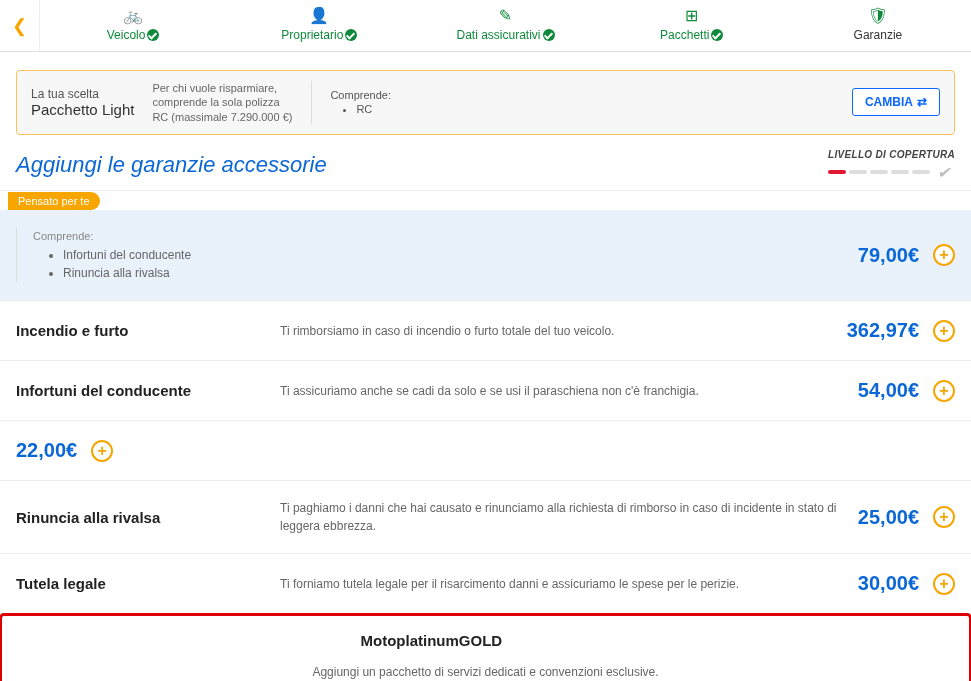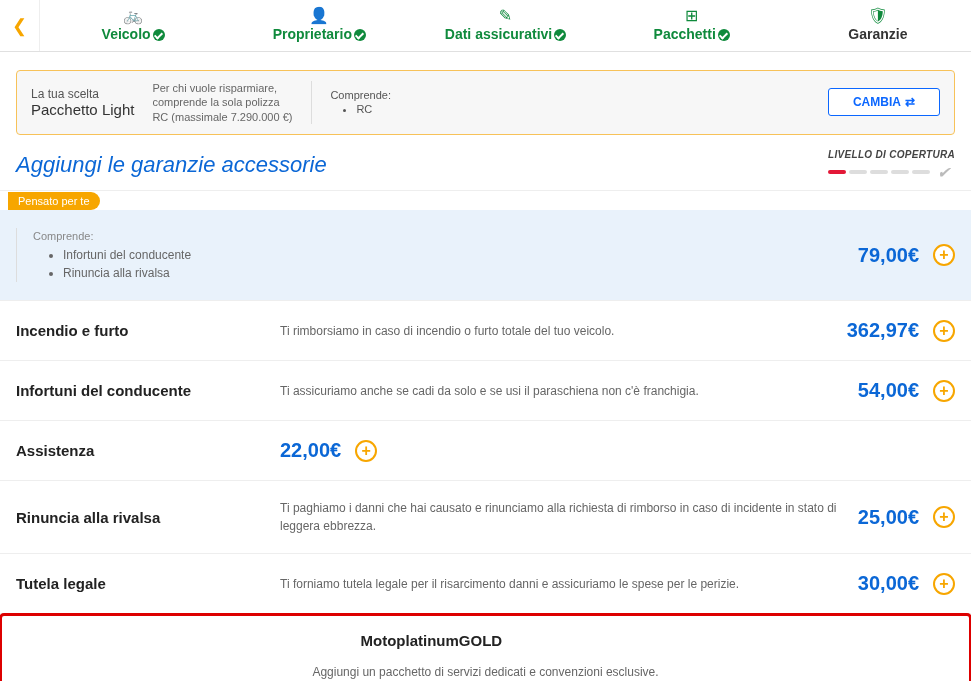--- a/index.html
+++ b/index.html
@@ -1,31 +1,31 @@
 <!DOCTYPE html>
 <html><head>
 <meta charset="utf-8">
 <style>
 * { box-sizing: border-box; margin: 0; padding: 0; }
 body { font-family: -apple-system, BlinkMacSystemFont, "Segoe UI", Arial, sans-serif; background: #fff; color: #333; width: 971px; }
 .wizard { display: flex; border-bottom: 1px solid #e0e0e0; }
 .wizard .back { width: 40px; display: flex; align-items: center; justify-content: center; color: #F7A600; font-size: 18px; cursor: pointer; border-right: 1px solid #eee; }
 .wizard .step { flex: 1; text-align: center; padding: 6px 0 8px; }
 .wizard .step .icon { color: #0f8a3c; font-size: 16px; display: block; }
-.wizard .step .label { font-size: 14px; font-weight: 700; color: #0f8a3c; }
+.wizard .step .label { font-size: 12px; font-weight: 400; color: #0f8a3c; }
 .wizard .step.current .label { color: #333; }
 .check-sm { display:inline-block; width:12px; height:12px; border-radius:50%; background:#0f8a3c; position:relative; vertical-align:middle; margin-left:2px;}
 .check-sm::after{ content:""; position:absolute; left:3px; top:2px; width:3px; height:6px; border:solid #fff; border-width:0 2px 2px 0; transform:rotate(45deg);}
 .choice-box { margin: 18px 16px 0; border: 1px solid #F7C259; border-radius: 4px; background: #f7f7f7; padding: 10px 14px; display:flex; align-items:center; gap:18px; }
 .choice-box .c1 .line1 { font-size:12px; color:#555; }
 .choice-box .c1 .line2 { font-size:15px; font-weight:400; color:#333; }
 .choice-box .c2 { font-size:11px; color:#666; max-width:160px; line-height:1.3; border-right:1px solid #ddd; padding-right:16px;}
 .choice-box .c3 { font-size:11px; color:#555; flex:1;}
 .choice-box .c3 ul { margin-left:26px; margin-top:2px;}
-.choice-box .change-btn { border:1px solid #0b67ff; color:#0b67ff; background:#fff; padding:6px 24px; font-size:12px; font-weight:600; border-radius:3px; cursor:pointer; display:flex; align-items:center; gap:4px;}
+.choice-box .change-btn { border:1px solid #0b67ff; color:#0b67ff; background:#fff; padding:6px 12px; font-size:12px; font-weight:600; border-radius:3px; cursor:pointer; display:flex; align-items:center; gap:4px;}
 .sec-head { display:flex; align-items:center; padding: 14px 16px 8px; border-bottom:1px solid #eee;font-style:italic;}
 .sec-head h2 { color:#0b67d6; font-weight:400; font-size:22px; flex:1;}
 .coverage { }
 .coverage .lbl { font-size:10px; font-weight:700; letter-spacing:0.3px; color:#444;}
 .coverage .bars { display:flex; gap:3px; margin-top:3px; align-items:center;}
 .coverage .bar { width:18px; height:4px; background:#ddd; border-radius:2px;}
 .coverage .bar.on { background:#e31837;}
 .coverage .shield { color:#bbb; font-size:16px; margin-left:4px;}
 .badge { background:#F7A600; color:#fff; font-size:11px; padding:3px 10px; border-radius:0 10px 10px 0; display:inline-block; margin-left:8px; }
 .garanzia { display:flex; align-items:center; padding:18px 16px; border-bottom:1px solid #eee; gap:14px;}
@@ -124,21 +124,20 @@
   <div class="price">362,97€</div>
   <div class="add-btn">+</div>
 </div>
 <div class="garanzia">
   <div class="name">Infortuni del conducente</div>
   <div class="desc">Ti assicuriamo anche se cadi da solo e se usi il paraschiena non c'è franchigia.</div>
   <div class="price">54,00€</div>
   <div class="add-btn">+</div>
 </div>
 <div class="garanzia">
-  <div class="name">Assistenza</div>
   <div class="price">22,00€</div>
   <div class="add-btn">+</div>
 </div>
 <div class="garanzia">
   <div class="name">Rinuncia alla rivalsa</div>
   <div class="desc">Ti paghiamo i danni che hai causato e rinunciamo alla richiesta di rimborso in caso di incidente in stato di leggera ebbrezza.</div>
   <div class="price">25,00€</div>
   <div class="add-btn">+</div>
 </div>
 <div class="garanzia">

